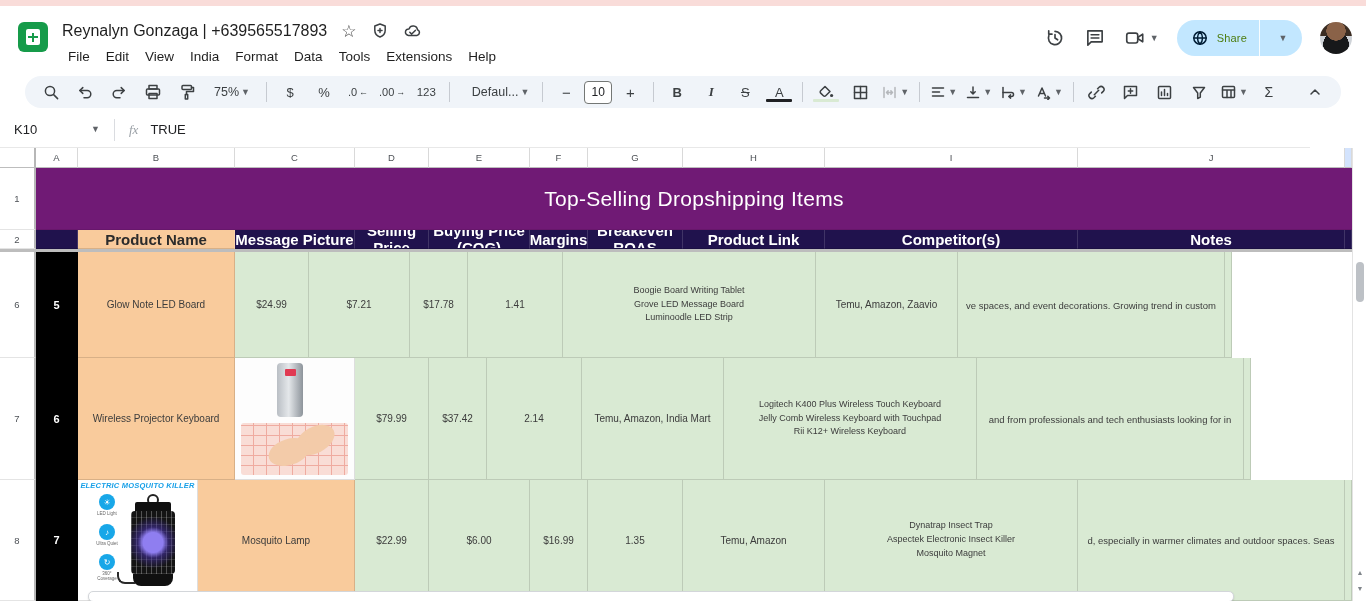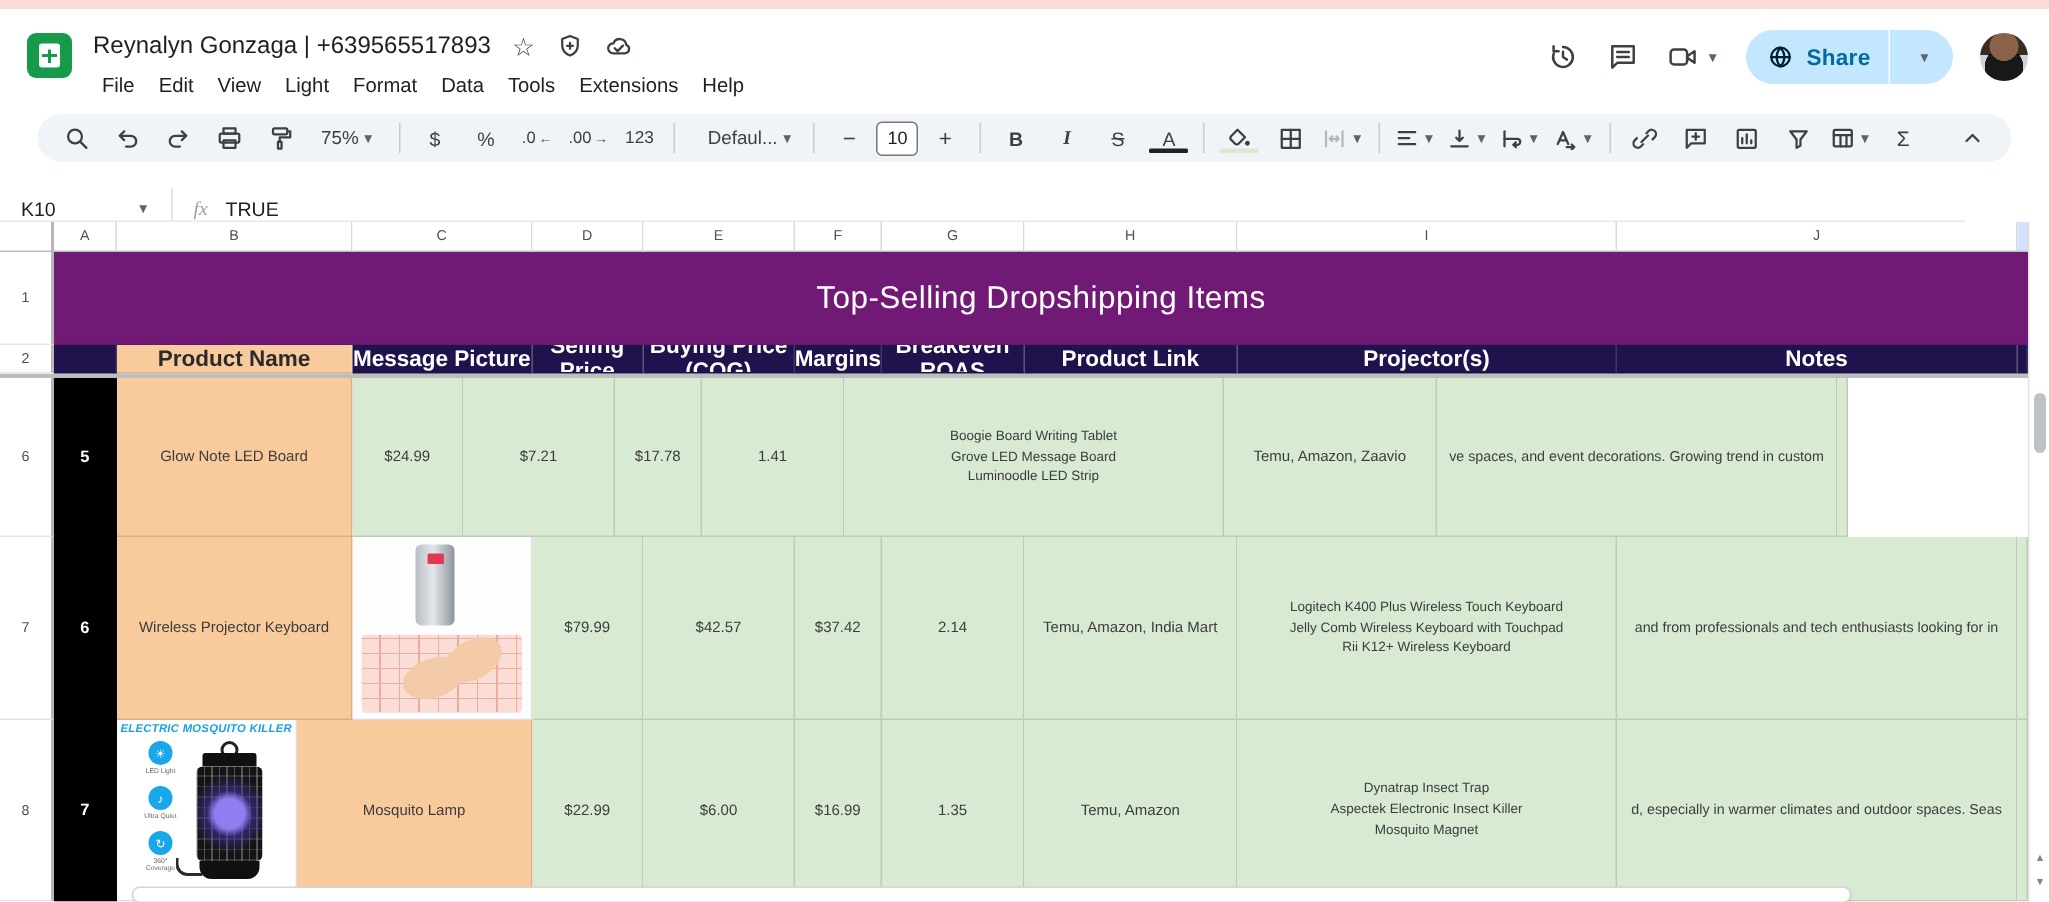--- a/index.html
+++ b/index.html
@@ -20,21 +20,21 @@
       linear-gradient(#169b4a,#169b4a) 0 45%/100% 2px no-repeat,
       linear-gradient(#169b4a,#169b4a) 50% 0/2px 100% no-repeat}
   #doctitle-row{top:11px;left:62px;height:28px;display:flex;align-items:center;gap:14px}
   .doc-title{font-size:16px;color:#1f1f1f}
   .tb-mini{color:#444;font-size:17px;line-height:1}
   #menus{top:40px;left:60px;height:24px;display:flex}
   .menu-item{font-size:13.5px;color:#1f1f1f;padding:3px 8px;border-radius:4px;cursor:pointer}
   #tb-right{top:12px;right:14px;height:40px;display:flex;align-items:center;gap:18px}
   #share{height:36px;background:#c2e7ff;border-radius:18px;display:flex;align-items:center;
     padding:0 4px 0 14px;gap:8px}
-  #share .lbl{font-size:15px;color:#0369a1;font-weight:bold;letter-spacing:.2px}
+  #share .lbl{font-size:11px;color:#4d7c0f;font-weight:normal;letter-spacing:.2px}
   #share .sep{width:1px;height:36px;background:rgba(255,255,255,.9);margin-left:4px}
   #share .dd{width:30px;display:flex;align-items:center;justify-content:center}
   #avatar{width:32px;height:32px;border-radius:50%;
     background:radial-gradient(circle at 50% 28%,#8a6248 0 34%,transparent 35%),
                radial-gradient(circle at 50% 70%,#17181a 0 46%,transparent 47%),
                linear-gradient(#3a2c22 0 45%,#cfd3d8 45%)}
   
   #toolbar{top:76px;left:25px;width:1316px;height:32px;background:#f0f4f9;border-radius:16px;
     display:flex;align-items:center;padding:0 10px;box-sizing:border-box;gap:2px}
   .tbtn{height:24px;min-width:26px;border-radius:4px;display:flex;align-items:center;
@@ -42,21 +42,21 @@
   .tbtn.txt{font-weight:bold;font-size:13px}
   .tdiv{width:1px;height:20px;background:#c6cad1;margin:0 5px}
   #zoomsel{font-weight:normal;min-width:48px}
   #fontsel{min-width:66px;font-size:12.5px;justify-content:flex-end;padding:0 6px}
   #fontsize{width:26px;height:21px;border:1px solid #747775;border-radius:4px;background:#fff;
     display:flex;align-items:center;justify-content:center;font-size:12px;color:#202124}
   .underbar{position:absolute;bottom:2px;left:3px;right:3px;height:3px;border-radius:1px}
   .rel{position:relative}
   .disabled .ic{stroke:#b4b7bb}.disabled{color:#b4b7bb}
   
-  #fbar{top:112px;left:0;width:1310px;height:36px;background:#fff;display:flex;align-items:flex-end;
+  #fbar{top:112px;left:0;width:1310px;height:36px;background:#fff;display:flex;align-items:center;
     border-bottom:1px solid #e8e8e8;box-sizing:border-box}
   #namebox{width:86px;display:flex;align-items:center;justify-content:space-between;
     padding:0 8px 0 14px;font-size:13px;color:#202124}
   #fbar .sep{width:1px;height:22px;background:#dadce0;margin:0 6px}
   #fx{font-style:italic;font-family:"Liberation Serif",serif;color:#9aa0a6;font-size:13px;margin:0 12px 0 8px}
   #fval{font-size:13px;color:#202124}
   
   #sheet{top:148px;left:0;width:1352px;height:453px;overflow:hidden}
   .row{display:flex;width:1352px}
   .gut{width:36px;box-sizing:border-box;display:flex;align-items:center;justify-content:center;
@@ -162,21 +162,21 @@
       <svg width="20" height="18" viewBox="0 0 20 18">
           <path class="ic" d="M5.5 13.5a3.3 3.3 0 1 1 .5-6.6 4.4 4.4 0 0 1 8.5 1 2.9 2.9 0 0 1-.6 5.6z"></path>
           <path class="ic" d="M6.8 10.2l1.9 1.9 3.6-3.7"></path>
         </svg>
     </span>
   </div>
   <div id="menus" class="abs">
     <span class="menu-item">File</span>
     <span class="menu-item">Edit</span>
     <span class="menu-item">View</span>
-    <span class="menu-item">Light</span>
+    <span class="menu-item">India</span>
     <span class="menu-item">Format</span>
     <span class="menu-item">Data</span>
     <span class="menu-item">Tools</span>
     <span class="menu-item">Extensions</span>
     <span class="menu-item">Help</span>
   </div>
   <div id="tb-right" class="abs">
     <span>
       <svg width="22" height="22" viewBox="0 0 20 20">
           <path class="ic" d="M10 4a6 6 0 1 1-5.6 3.8"></path>
@@ -401,21 +401,21 @@
   <div class="row" id="row2">
     <div class="gut">2</div>
     <div class="c w-a"></div>
     <div class="c w-b peach">Product Name</div>
     <div class="c w-c">Message Picture</div>
     <div class="c w-d">Selling Price</div>
     <div class="c w-e">Buying Price (COG)</div>
     <div class="c w-f">Margins</div>
     <div class="c w-g">Breakeven ROAS</div>
     <div class="c w-h">Product Link</div>
-    <div class="c w-i">Projector(s)</div>
+    <div class="c w-i">Competitor(s)</div>
     <div class="c w-j">Notes</div>
     <div class="c w-k"></div>
   </div>
 
   <div class="fdiv"></div>
 
   <div class="row drow r6">
     <div class="gut">6</div>
     <div class="c w-a numcell">5</div>
     <div class="c w-b peach">Glow Note LED Board</div>
@@ -440,21 +440,20 @@
     <div class="c w-c" style="padding:0">
       <div class="pic pic-kb">
         <div class="proj"></div>
         <div class="dev"></div>
         <div class="scr"></div>
         <div class="h1"></div>
         <div class="h2"></div>
       </div>
     </div>
     <div class="c w-d green">$79.99</div>
-    <div class="c w-e green">$42.57</div>
     <div class="c w-f green">$37.42</div>
     <div class="c w-g green">2.14</div>
     <div class="c w-h green">Temu, Amazon, India Mart</div>
     <div class="c w-i green comp">Logitech K400 Plus Wireless Touch Keyboard
 Jelly Comb Wireless Keyboard with Touchpad
 Rii K12+ Wireless Keyboard</div>
     <div class="c w-j green">
       <span class="notes-clip">and from professionals and tech enthusiasts looking for in</span>
       </div>
     <div class="c w-k green"></div>

